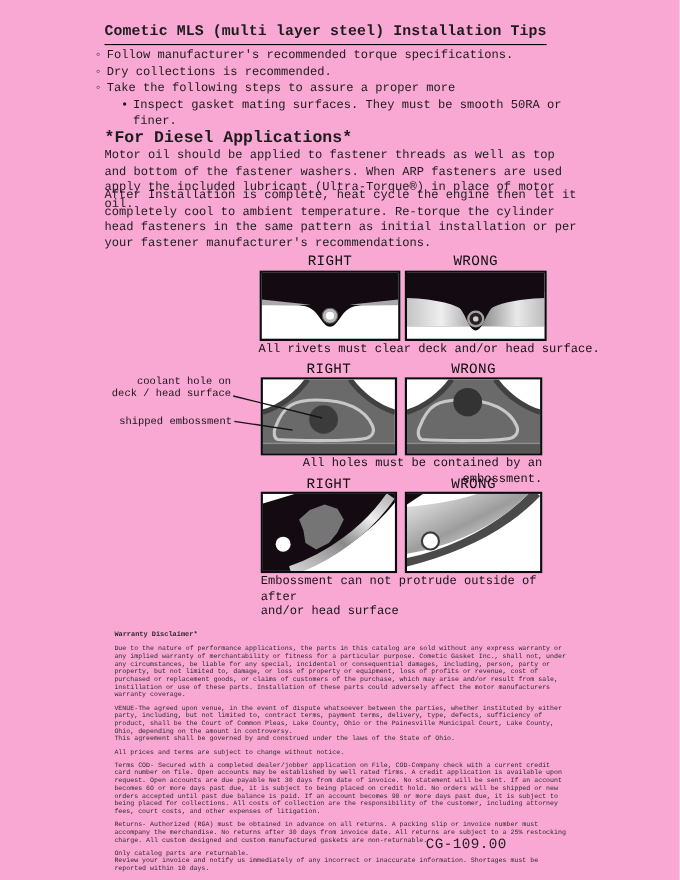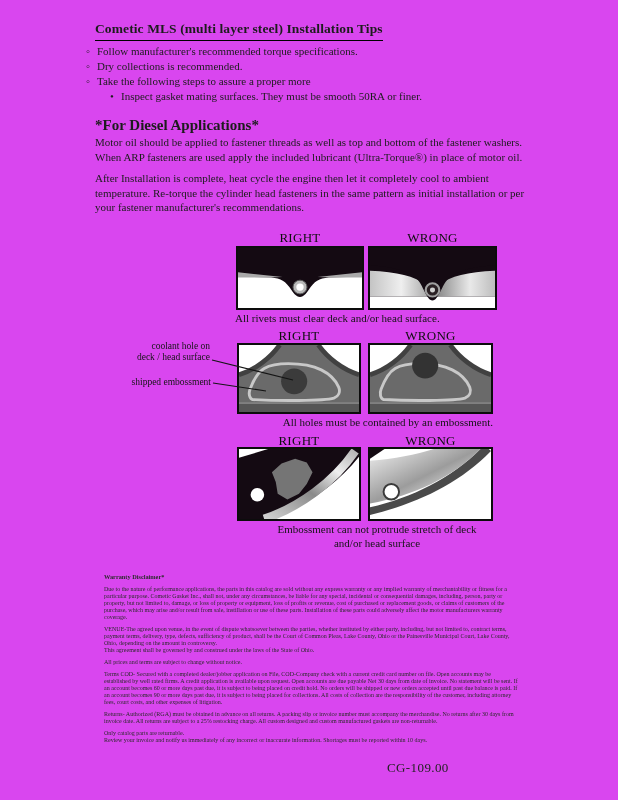--- a/index.html
+++ b/index.html
@@ -1,39 +1,39 @@
 <!DOCTYPE html>
 <html><head>
 <meta charset="utf-8">
 <style>
   html,body { margin:0; padding:0; background:#fff; }
   .page {
-    position:relative; width:618px; height:800px; background:#d946ef;
-    font-family:Liberation Serif, serif; color:#1c1c1c; overflow:hidden;
+    position:relative; width:618px; height:800px; background:#f9a8d4;
+    font-family:Liberation Mono, monospace; color:#1c1c1c; overflow:hidden;
   }
   .abs { position:absolute; }
   .pre { white-space:pre-line; }
 
   .title {
     font-size:13.5px; font-weight:bold; letter-spacing:0.1px;
     border-bottom:1.6px solid #000; padding-bottom:3px; display:inline-block; margin:0;
   }
   .tips { list-style:none; margin:0; padding:0; font-size:11px; }
   .tips li { position:relative; padding-left:11px; line-height:15px; }
   .tips li.b::before { content:"◦"; position:absolute; left:0; top:0; font-size:11px; }
   .tips li.sb { margin-left:24px; }
   .tips li.sb::before { content:"•"; position:absolute; left:0; top:0; font-size:11px; }
 
   .h2 { font-size:15px; font-weight:bold; margin:0; }
   .body { font-size:11px; line-height:14.5px; margin:0; width:432px; }
 
   .dg-hdr { font-size:13px; color:#0e0e0e; text-align:center; letter-spacing:0.3px; }
   .panel { border:2px solid #0c0c0c; box-sizing:border-box; background:#fff; }
   .panel svg { display:block; width:100%; height:100%; }
-  .caption { font-size:11px; line-height:13.5px; color:#141414;text-align:center; }
+  .caption { font-size:11px; line-height:13.5px; color:#141414; }
 
   .ann { font-size:9.5px; line-height:11px; text-align:right; color:#141414; }
 
   .warranty { width:414px; font-size:6px; line-height:7px; color:#2b2b2b; }
   .warranty .whead { font-weight:bold; font-size:6.3px; margin:0 0 6px 0; }
   .warranty p { margin:0 0 5px 0; }
 
   .footer-code { font-size:13px; letter-spacing:0.4px; color:#222; }
   .leader { position:absolute; left:0; top:0; pointer-events:none; }
 </style>
@@ -161,21 +161,21 @@
   </div>
   <div class="panel abs" style="left:368px; top:447px; width:125px; height:74px;">
     <svg viewBox="0 0 125 72" preserveAspectRatio="none">
       <rect width="125" height="72" fill="#ffffff"></rect>
       <path d="M0,60 C45,50 88,28 118,-4 L125,2 C92,36 48,56 0,68 Z" fill="#4a4a4a"></path>
       <path d="M0,12 C28,10 52,5 72,-2 L116,-2 C88,28 46,48 0,56 Z" fill="url(#gBand2)"></path>
       <polygon points="0,0 15,0 0,10" fill="#140a12"></polygon>
       <circle cx="22" cy="44" r="8" fill="#ffffff" stroke="#3a3a3a" stroke-width="2"></circle>
     </svg>
   </div>
-  <div class="caption pre abs" style="left:237px; top:523px; width:280px;">Embossment can not protrude stretch of deck
+  <div class="caption pre abs" style="left:237px; top:523px; width:280px;">Embossment can not protrude outside of after
 and/or head surface</div>
 
   <div class="warranty abs" style="left:104px; top:573px;">
     <p class="whead">Warranty Disclaimer*</p>
     <p>Due to the nature of performance applications, the parts in this catalog are sold without any express warranty or any implied warranty of merchantability or fitness for a particular purpose.  Cometic Gasket Inc., shall not, under any circumstances, be liable for any special, incidental or consequential damages, including, person, party or property, but not limited to, damage, or loss of property or equipment, loss of profits or revenue, cost of purchased or replacement goods, or claims of customers of the purchase, which may arise and/or result from sale, instillation or use of these parts.  Installation of these parts could adversely affect the motor manufacturers warranty coverage.</p>
     <p class="pre">VENUE-The agreed upon venue, in the event of dispute whatsoever between the parties, whether instituted by either party, including, but not limited to, contract terms, payment terms, delivery, type, defects, sufficiency of product, shall be the Court of Common Pleas, Lake County, Ohio or the Painesville Municipal Court, Lake County, Ohio, depending on the amount in controversy.
 This agreement shall be governed by and construed under the laws of the State of Ohio.</p>
     <p>All prices and terms are subject to change without notice.</p>
     <p>Terms COD- Secured with a completed dealer/jobber application on File, COD-Company check with a current credit card number on file.  Open accounts may be established by well rated firms.  A credit application is available upon request.  Open accounts are due payable Net 30 days from date of invoice.  No statement will be sent.  If an account becomes 60 or more days past due, it is subject to being placed on credit hold.  No orders will be shipped or new orders accepted until past due balance is paid.  If an account becomes 90 or more days past due, it is subject to being placed for collections.  All costs of collection are the responsibility of the customer, including attorney fees, court costs, and other expenses of litigation.</p>
     <p>Returns- Authorized (RGA) must be obtained in advance on all returns.  A packing slip or invoice number must accompany the merchandise.  No returns after 30 days from invoice date.  All returns are subject to a 25% restocking charge.  All custom designed and custom manufactured gaskets are non-returnable.</p>

